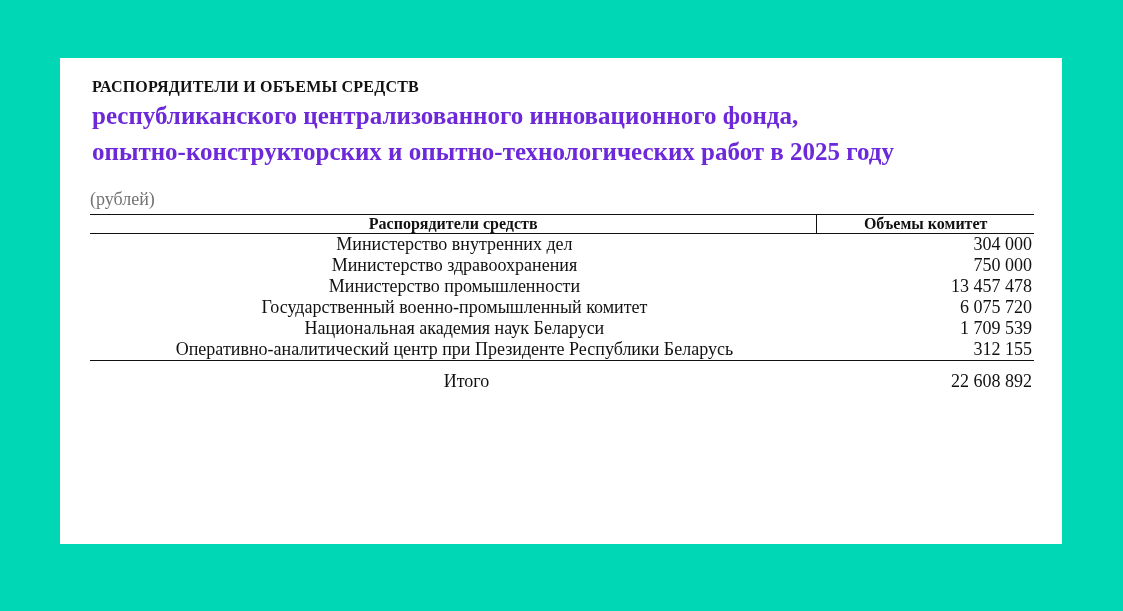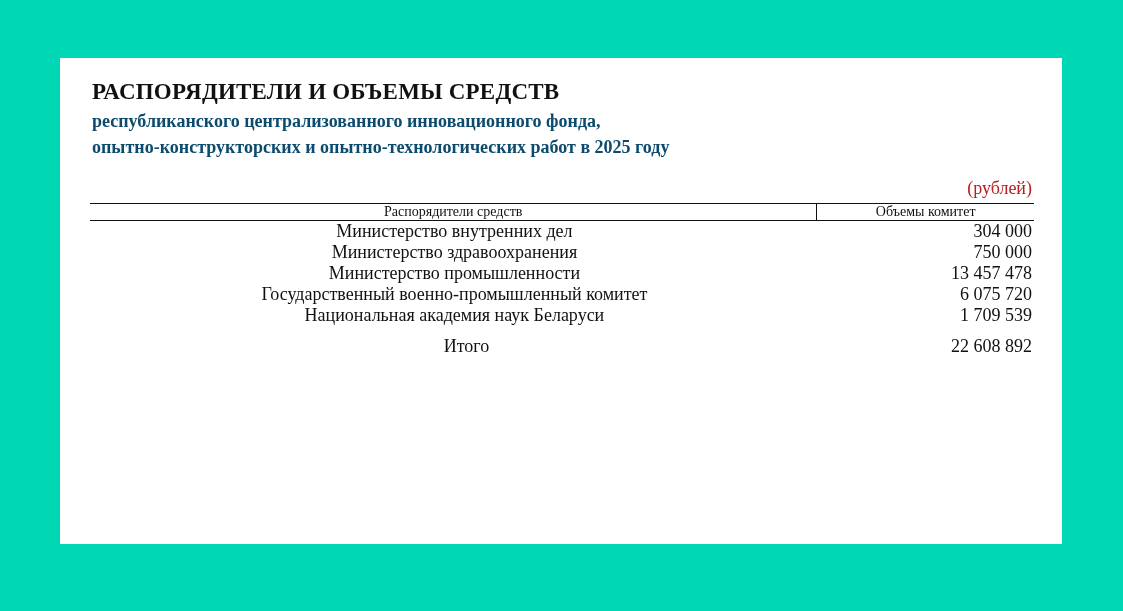--- a/index.html
+++ b/index.html
@@ -22,53 +22,53 @@
     background: #ffffff;
   }
   .inner {
     padding: 18px 28px 0 30px;
   }
   .title-block {
     margin-left: 2px;
   }
   .title-main {
     font-weight: bold;
-    font-size: 23px;
+    font-size: 16px;
     letter-spacing: 0.2px;
     line-height: 1.38;
     color: #111;
   }
   .title-sub {
     font-weight: bold;
-    font-size: 18px;
+    font-size: 25px;
     line-height: 1.45;
-    color: #0c4a6e;
+    color: #6d28d9;
   }
   .units {
-    text-align: right;
+    text-align: left;
     font-size: 18px;
-    color: #b91c1c;
+    color: #737373;
     margin-top: 18px;
     padding-right: 2px;
   }
   table.fund {
     width: 100%;
     border-collapse: collapse;
     margin-top: 4px;
     font-size: 18px;
     color: #111;
   }
   table.fund th, table.fund td {
     padding: 0;
   }
   .hdr-row th {
     border-top: 1.6px solid #111;
     border-bottom: 1.6px solid #111;
-    font-weight: normal;
-    font-size: 14px;
+    font-weight: bold;
+    font-size: 16px;
     padding: 5px 0 6px 0;
     text-align: center;
   }
   .hdr-row th.col-name {
     border-right: 1.6px solid #111;
   }
   .col-name {
     width: 77%;
   }
   .col-amount {
@@ -134,20 +134,24 @@
           <td class="amount">13 457 478</td>
         </tr>
         <tr>
           <td class="name">Государственный военно-промышленный комитет</td>
           <td class="amount">6 075 720</td>
         </tr>
         <tr>
           <td class="name">Национальная академия наук Беларуси</td>
           <td class="amount">1 709 539</td>
         </tr>
+        <tr class="last-data">
+          <td class="name">Оперативно-аналитический центр при Президенте Республики Беларусь</td>
+          <td class="amount">312 155</td>
+        </tr>
         <tr class="total">
           <td class="name">Итого</td>
           <td class="amount">22 608 892</td>
         </tr>
       </tbody>
     </table>
 
   </div>
 </div>
 

